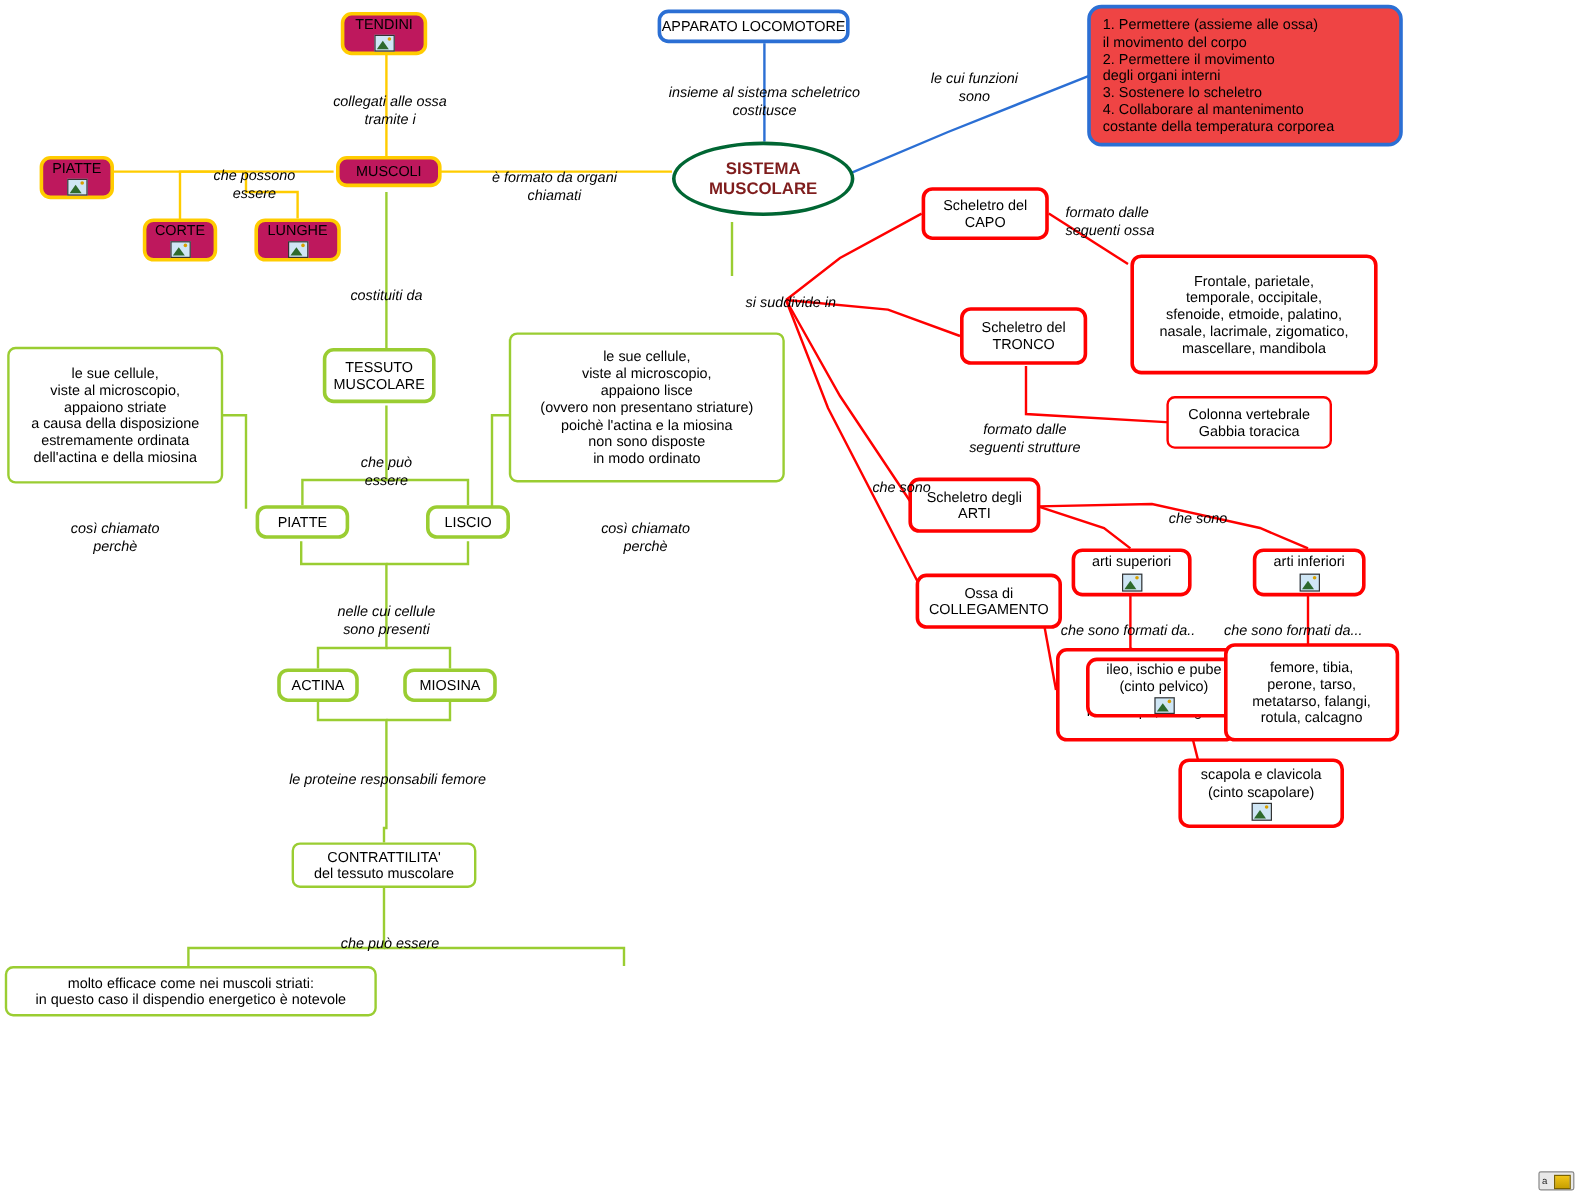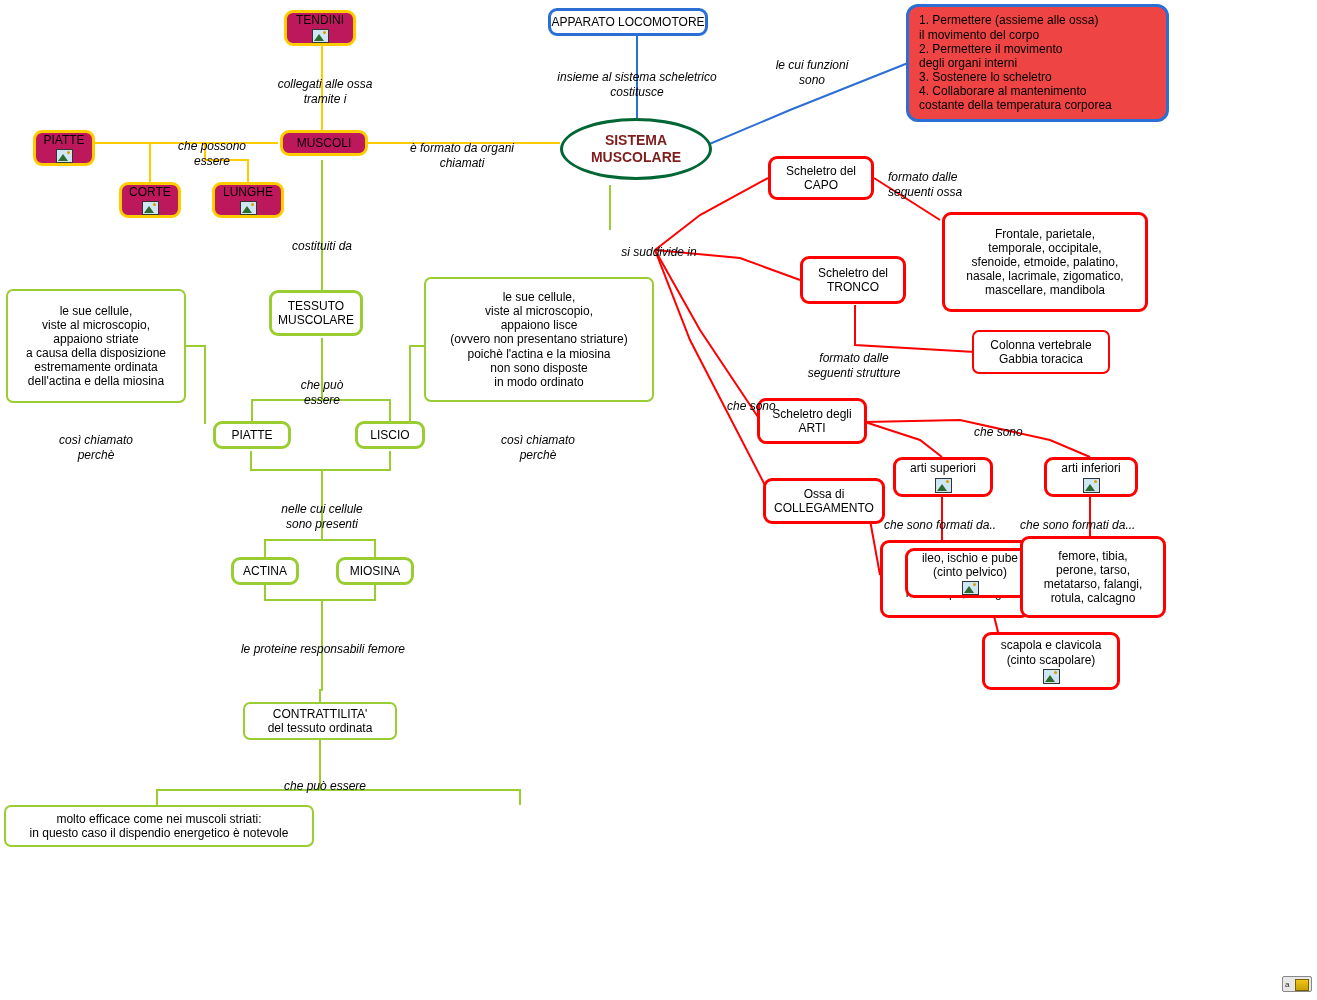--- a/index.html
+++ b/index.html
@@ -238,21 +238,21 @@
   </div>
 
   <div class="node n-red" style="left:982px;top:632px;width:138px;height:58px;">
     <span>scapola e clavicola
 (cinto scapolare)</span>
     <span class="imgicon"></span>
   </div>
 
   <div class="node n-olive-sq" style="left:243px;top:702px;width:154px;height:38px;">
     <span>CONTRATTILITA'
-del tessuto ordinata</span>
+del tessuto muscolare</span>
   </div>
 
   <div class="node n-olive-sq" style="left:4px;top:805px;width:310px;height:42px;">
     <span>molto efficace come nei muscoli striati:
 in questo caso il dispendio energetico è notevole</span>
   </div>
 
 
   <div class="label" style="left:250px;top:63px;width:150px;">
     <span>collegati alle ossa

